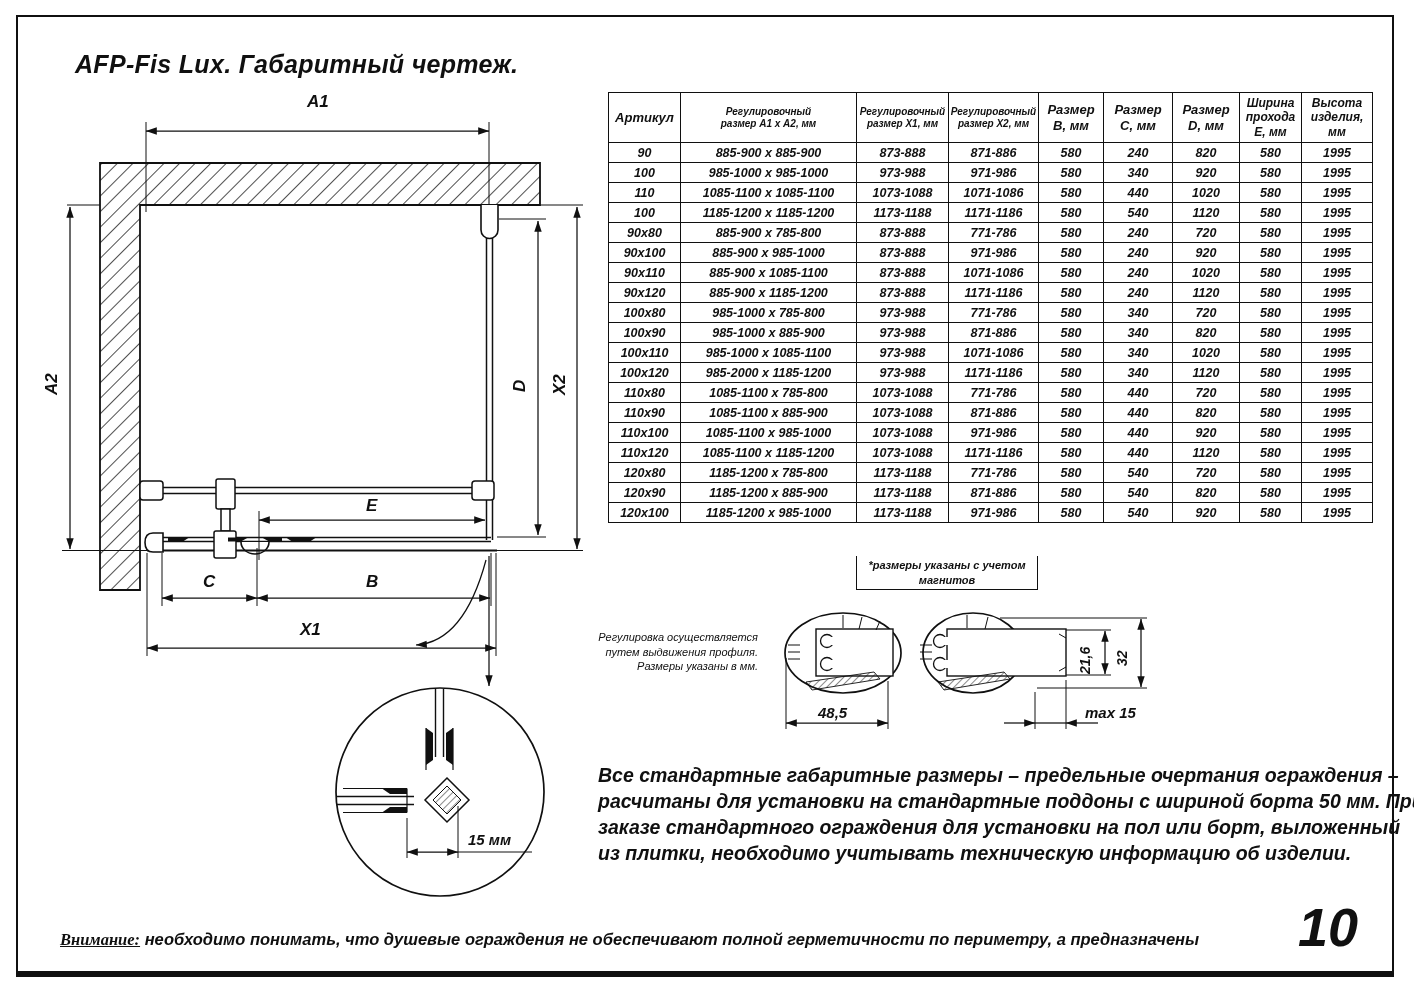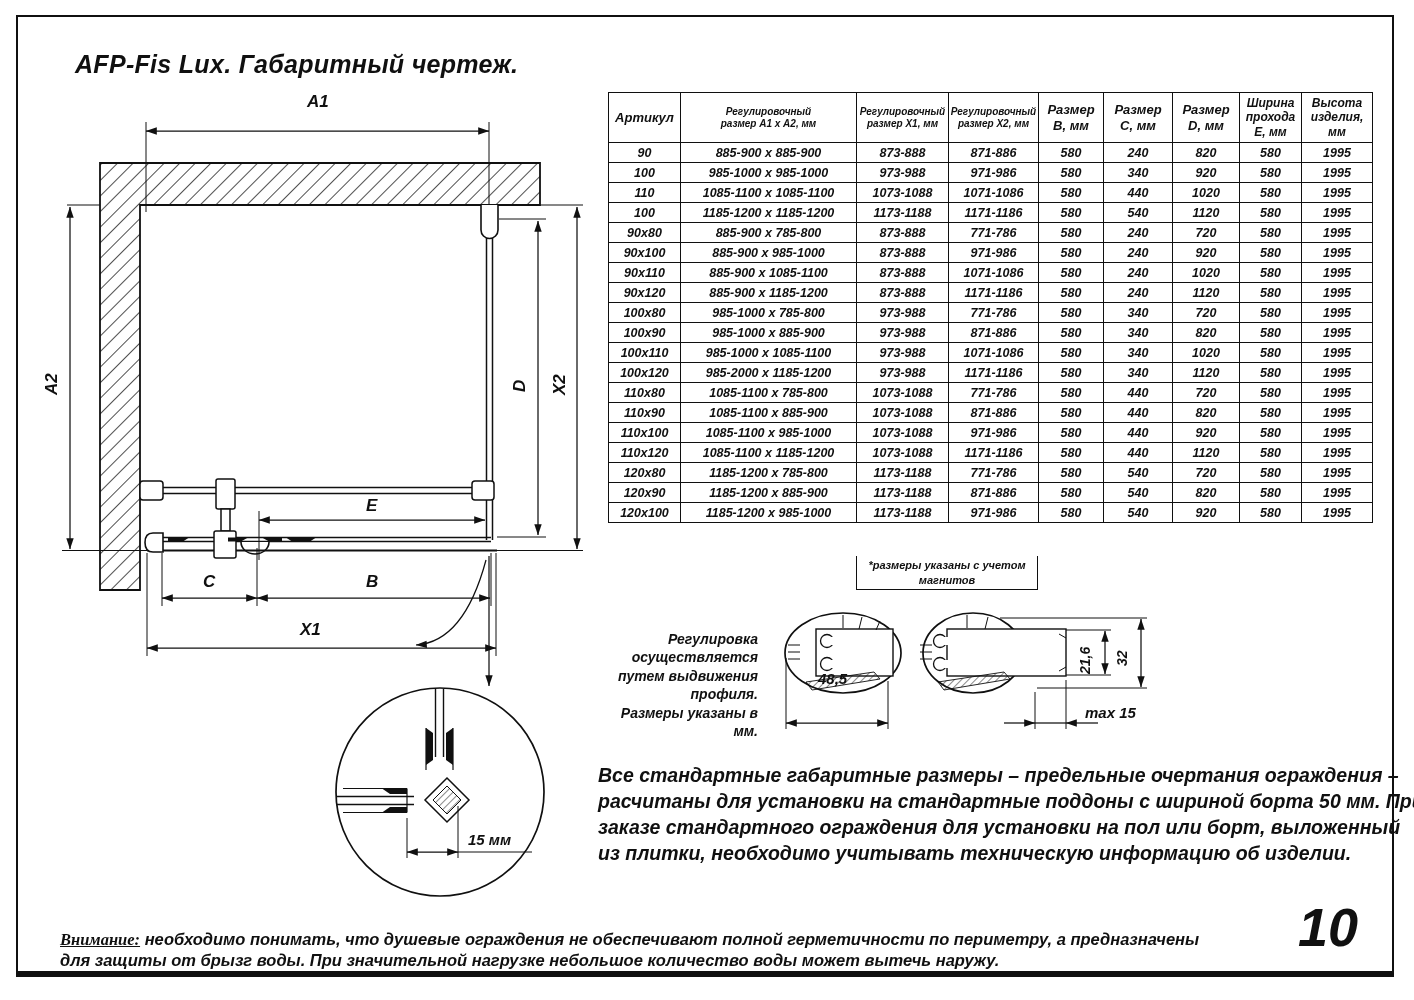--- a/index.html
+++ b/index.html
@@ -13,21 +13,21 @@
   .sm{font-size:15px;}
   .xs{font-size:14px;}
   table.szt{position:absolute;left:608px;top:92px;border-collapse:collapse;table-layout:fixed;font-style:italic;background:#fff;}
   .szt th,.szt td{border:1.6px solid #101010;text-align:center;vertical-align:middle;padding:0;font-weight:bold;overflow:hidden;}
   .szt thead tr{height:50px;}
   .szt th{font-size:10px;line-height:1.18;white-space:pre-line;}
   .szt th.h-lg{font-size:13px;}
   .szt th.h-sm{font-size:12px;margin-top:36px;}
   .szt td{font-size:12.5px;height:19px;white-space:nowrap;}
   .footnote{position:absolute;left:856px;top:556px;width:182px;height:34px;border:1.6px solid #101010;border-top:none;box-sizing:border-box;display:flex;align-items:center;justify-content:center;text-align:center;font-size:11px;font-weight:bold;font-style:italic;line-height:1.3;padding:1px 8px;}
-  .reg-note{position:absolute;left:593px;top:630px;width:165px;text-align:right;font-size:14px;font-weight:bold;font-style:italic;line-height:1.32;}
+  .reg-note{position:absolute;left:593px;top:630px;width:165px;text-align:right;font-size:11px;font-weight:normal;font-style:italic;line-height:1.32;}
   .paragraph{position:absolute;left:598px;top:763px;font-size:19.5px;font-weight:bold;font-style:italic;line-height:1.33;white-space:nowrap;}
   .warning{position:absolute;left:60px;top:929px;font-size:16.5px;font-weight:bold;font-style:italic;line-height:1.3;white-space:nowrap;}
   .warning .u{text-decoration:underline;font-family:Liberation Serif, serif;}
   .pagenum{position:absolute;left:1298px;top:896px;font-size:54px;font-style:italic;font-weight:600;}
 </style>
 </head>
 <body>
 
 <div class="page">
   <div class="frame"></div>
@@ -189,21 +189,21 @@
 
   <span class="dim" style="left:307px;top:92px;">A1</span>
   <span class="dim rot" style="left:42px;top:395px;">A2</span>
   <span class="dim rot" style="left:510px;top:392px;">D</span>
   <span class="dim rot" style="left:550px;top:395px;">X2</span>
   <span class="dim" style="left:366px;top:496px;">E</span>
   <span class="dim" style="left:203px;top:572px;">C</span>
   <span class="dim" style="left:366px;top:572px;">B</span>
   <span class="dim" style="left:300px;top:620px;">X1</span>
   <span class="dim sm" style="left:468px;top:831px;">15 мм</span>
-  <span class="dim sm" style="left:818px;top:670px;">48,5</span>
+  <span class="dim sm" style="left:818px;top:704px;">48,5</span>
   <span class="dim rot xs" style="left:1077px;top:674px;">21,6</span>
   <span class="dim rot xs" style="left:1114px;top:666px;">32</span>
   <span class="dim sm" style="left:1085px;top:704px;">max 15</span>
 
   <table class="szt">
     <colgroup>
       <col style="width:72px">
         <col style="width:176px">
         <col style="width:92px">
         <col style="width:90px">
@@ -462,17 +462,16 @@
     <div>расчитаны для установки на стандартные поддоны с шириной борта 50 мм. При</div>
     <div>заказе стандартного ограждения для установки на пол или борт, выложенный</div>
     <div>из плитки, необходимо учитывать техническую информацию об изделии.</div>
   </div>
 
   <div class="warning">
     <div>
       <span class="u">Внимание:</span>
       <span>необходимо понимать, что душевые ограждения не обеспечивают полной герметичности по периметру, а предназначены</span>
     </div>
-    <div>для защиты от брызг воды. При значительной нагрузке небольшое количество воды может вытечь наружу.</div>
   </div>
 
   <div class="pagenum">10</div>
 </div>
 
 </body></html>

